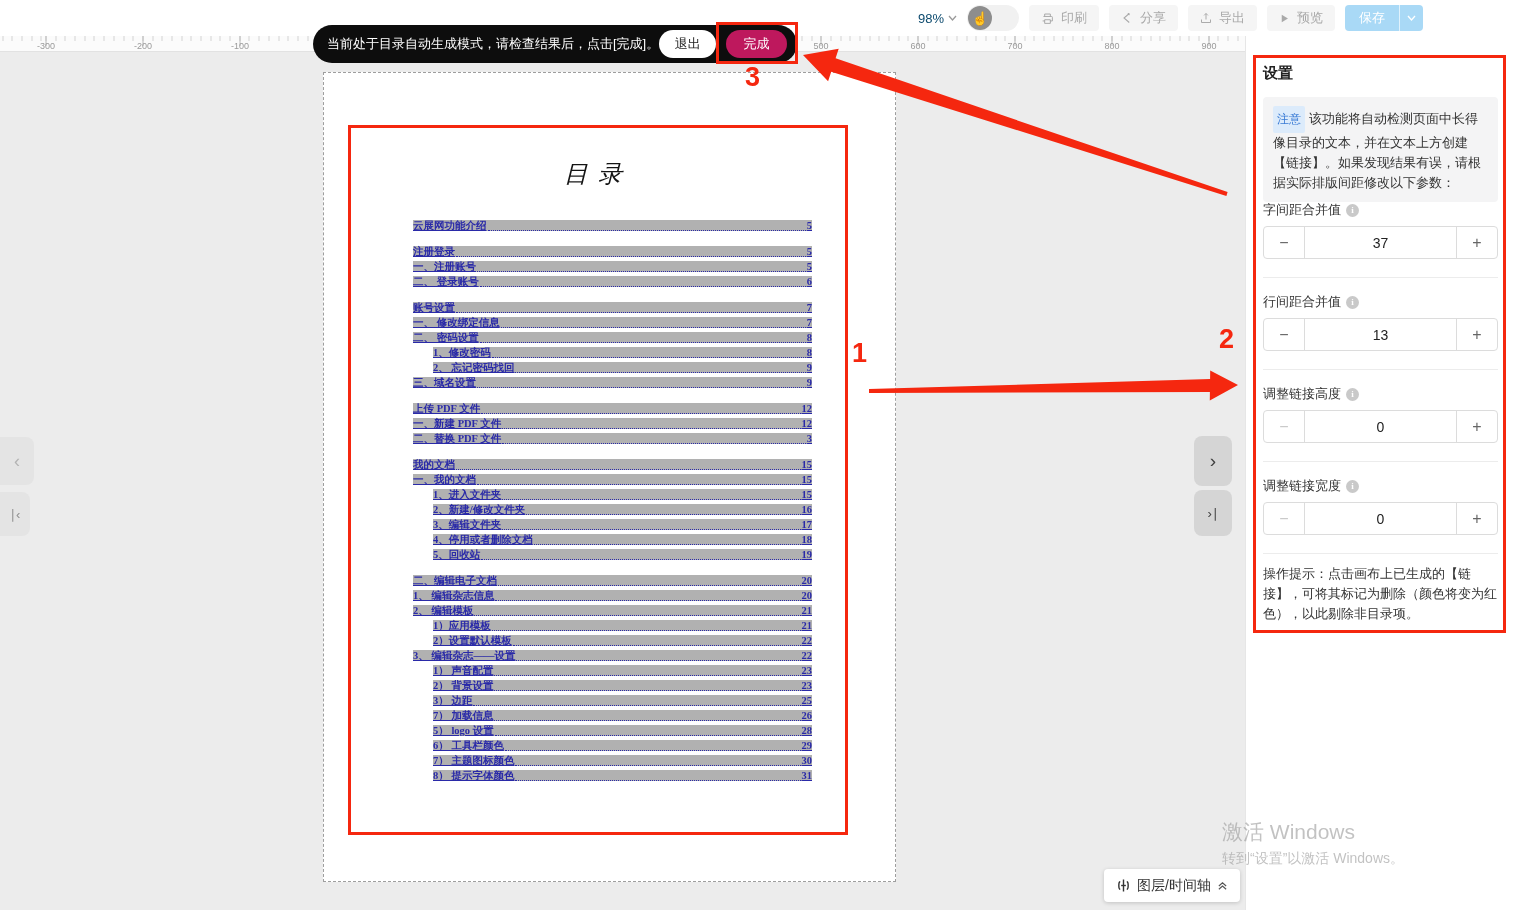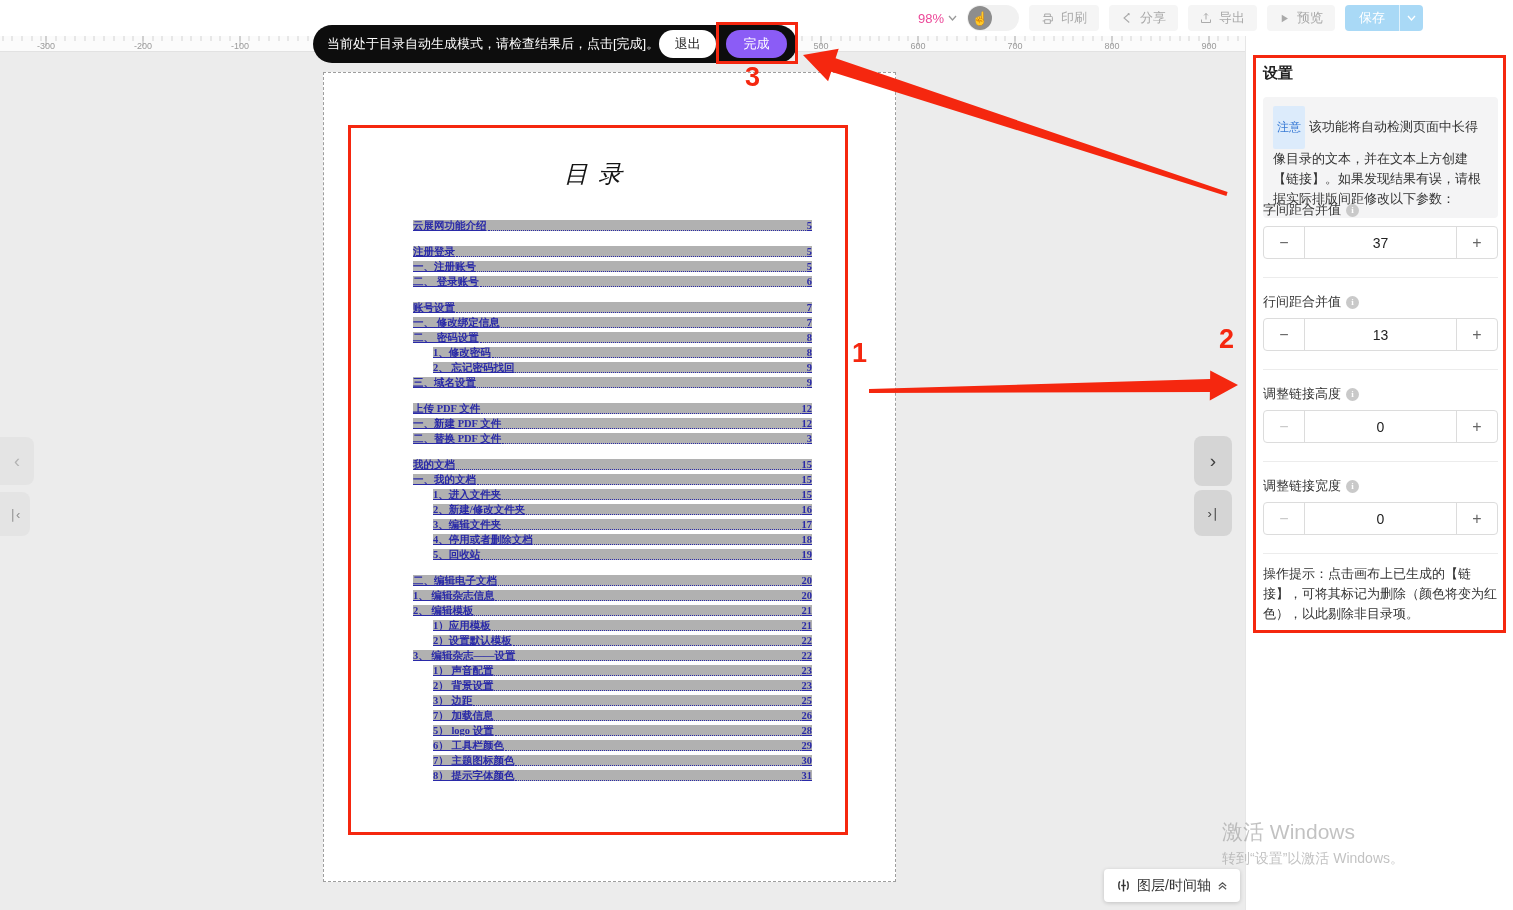--- a/index.html
+++ b/index.html
@@ -2,21 +2,21 @@
 <html><head>
 <meta charset="utf-8">
 <style>
   * { margin:0; padding:0; box-sizing:border-box; }
   html,body { width:1513px; height:910px; overflow:hidden; }
   body { font-family:"Liberation Sans", sans-serif; position:relative; background:#ececec; }
 
   
   .toolbar { position:absolute; left:0; top:0; width:1513px; height:36px; background:#fff; z-index:6; }
   .toolbar-right { position:absolute; right:90px; top:5px; display:flex; align-items:center; gap:10px; }
-  .zoom-ctl { display:flex; align-items:center; gap:4px; color:#ec4899; font-size:13px; cursor:pointer; }
+  .zoom-ctl { display:flex; align-items:center; gap:4px; color:#0c4a6e; font-size:13px; cursor:pointer; }
   .toggle-pill { width:52px; height:26px; border-radius:13px; background:#f1f1f1; position:relative; cursor:pointer; }
   .toggle-knob { position:absolute; left:1px; top:1px; width:24px; height:24px; border-radius:50%; background:#8d8d8d; color:#fff; font-size:13px; display:flex; align-items:center; justify-content:center; }
   .tb-btn { height:26px; padding:0 12px; background:#f5f5f5; border:none; border-radius:4px; color:#a9a9a9; font-size:13px; display:flex; align-items:center; gap:7px; cursor:pointer; font-family:inherit; }
   .tb-btn svg { display:block; }
   .save-btn { height:26px; display:flex; border-radius:4px; overflow:hidden; cursor:pointer; }
   .save-main { background:#a9d9f6; color:#fff; font-size:13px; display:flex; align-items:center; padding:0 14px; }
   .save-caret { background:#a9d9f6; border-left:1px solid rgba(255,255,255,.65); width:24px; display:flex; align-items:center; justify-content:center; }
 
   
   .ruler { position:absolute; left:0; top:36px; width:1245px; height:16px; background:#fbfbfb; border-bottom:1px solid #e2e2e2; z-index:2;
@@ -49,28 +49,28 @@
   .nav-right-next { position:absolute; left:1194px; top:384px; width:38px; height:50px; background:#d5d5d5; border-radius:8px; display:flex; align-items:center; justify-content:center; color:#3f3f3f; font-size:19px; cursor:pointer; }
   .nav-right-last { position:absolute; left:1194px; top:438px; width:38px; height:46px; background:#d5d5d5; border-radius:8px; display:flex; align-items:center; justify-content:center; color:#3f3f3f; font-size:13px; cursor:pointer; }
 
   
   .layers-btn { position:absolute; left:1104px; top:817px; height:33px; padding:0 12px; background:#fff; border-radius:4px; box-shadow:0 1px 4px rgba(0,0,0,.18); display:flex; align-items:center; gap:6px; font-size:14px; color:#333; cursor:pointer; }
 
   
   .notice-bar { position:absolute; left:313px; top:25px; width:484px; height:38px; background:#0d0d0d; border-radius:19px; display:flex; align-items:center; padding:0 10px 0 14px; z-index:7;justify-content:flex-end; }
   .notice-text { color:#fff; font-size:13px; white-space:nowrap; }
   .exit-btn { margin-left:auto; width:58px; height:28px; border-radius:14px; background:#fff; color:#222; font-size:13px; border:none; cursor:pointer; font-family:inherit; }
-  .done-btn { margin-left:10px; width:62px; height:28px; border-radius:14px; background:#8b5cf6; color:#fff; font-size:13px; border:none; cursor:pointer; font-family:inherit; }
+  .done-btn { margin-left:10px; width:62px; height:28px; border-radius:14px; background:#be185d; color:#fff; font-size:13px; border:none; cursor:pointer; font-family:inherit; }
 
   
   .panel { position:absolute; left:1245px; top:36px; width:268px; height:874px; background:#fff; border-left:1px solid #e6e6e6; z-index:4; }
   .panel-frame { position:absolute; left:7px; top:19px; width:253px; height:578px; border:3px solid #f5270f; pointer-events:none; z-index:5; }
   .panel-title { position:absolute; left:17px; top:28px; font-size:15px; font-weight:bold; color:#222; }
   .note-box { position:absolute; left:17px; top:61px; width:235px; background:#f4f4f5; border-radius:4px; padding:9px 10px; font-size:13px; color:#333; line-height:1.55; }
-  .note-badge { display:inline-block; background:#dcebfb; color:#3a7bd5; font-size:12px; padding:12px 4px; border-radius:2px; margin-right:4px; }
+  .note-badge { display:inline-block; background:#dcebfb; color:#3a7bd5; font-size:12px; padding:4px 4px; border-radius:2px; margin-right:4px; }
   .fld-label { position:absolute; left:17px; font-size:13px; color:#333; display:flex; align-items:center; gap:5px; }
   .info-ico { width:13px; height:13px; border-radius:50%; background:#c9c9c9; color:#fff; font-size:9px; font-weight:bold; display:inline-flex; align-items:center; justify-content:center; font-family:"Liberation Serif", serif; }
   .stepper { position:absolute; left:17px; width:235px; height:33px; border:1px solid #dcdcdc; border-radius:4px; display:flex; background:#fff; }
   .step-btn { width:40px; display:flex; align-items:center; justify-content:center; font-size:16px; color:#666; cursor:pointer; user-select:none; }
   .step-btn.dim { color:#c8c8c8; }
   .step-val { flex:1; display:flex; align-items:center; justify-content:center; font-size:14px; color:#222; border-left:1px solid #dcdcdc; border-right:1px solid #dcdcdc; }
   .divider { position:absolute; left:17px; width:235px; height:1px; background:#ececec; }
   .tip-text { position:absolute; left:17px; top:528px; width:237px; font-size:13px; color:#333; line-height:1.55; }
 
   

